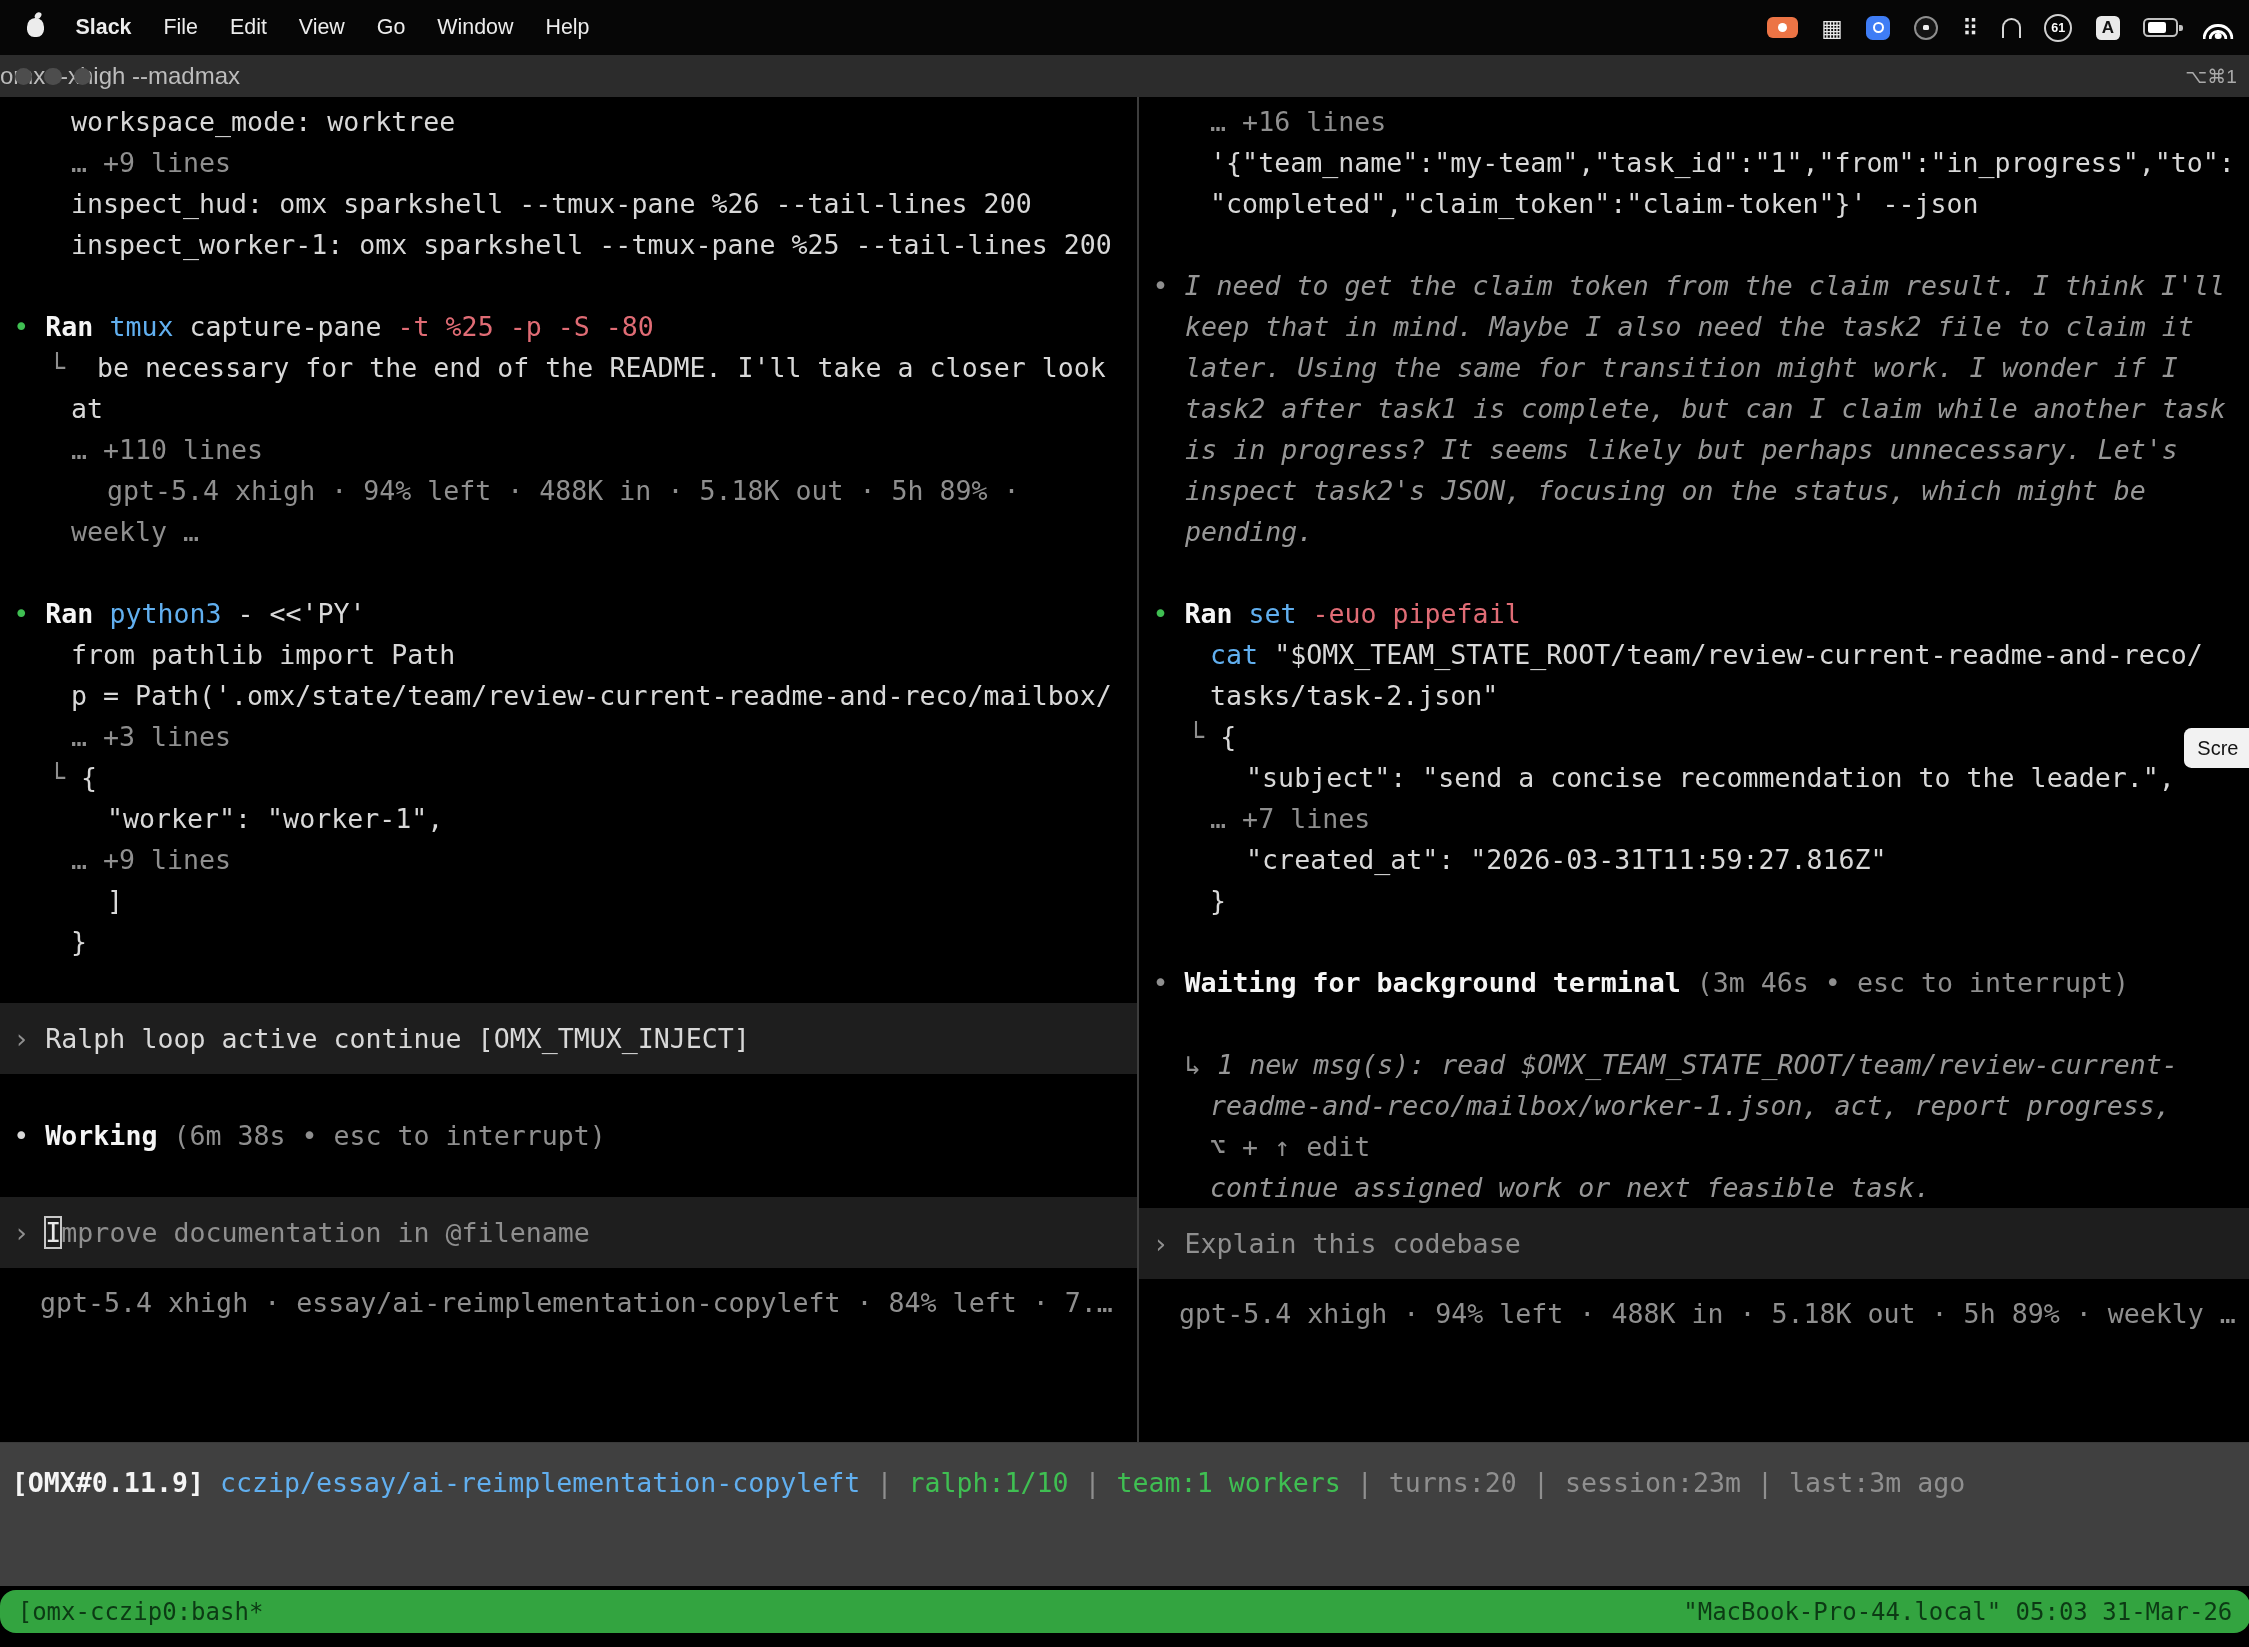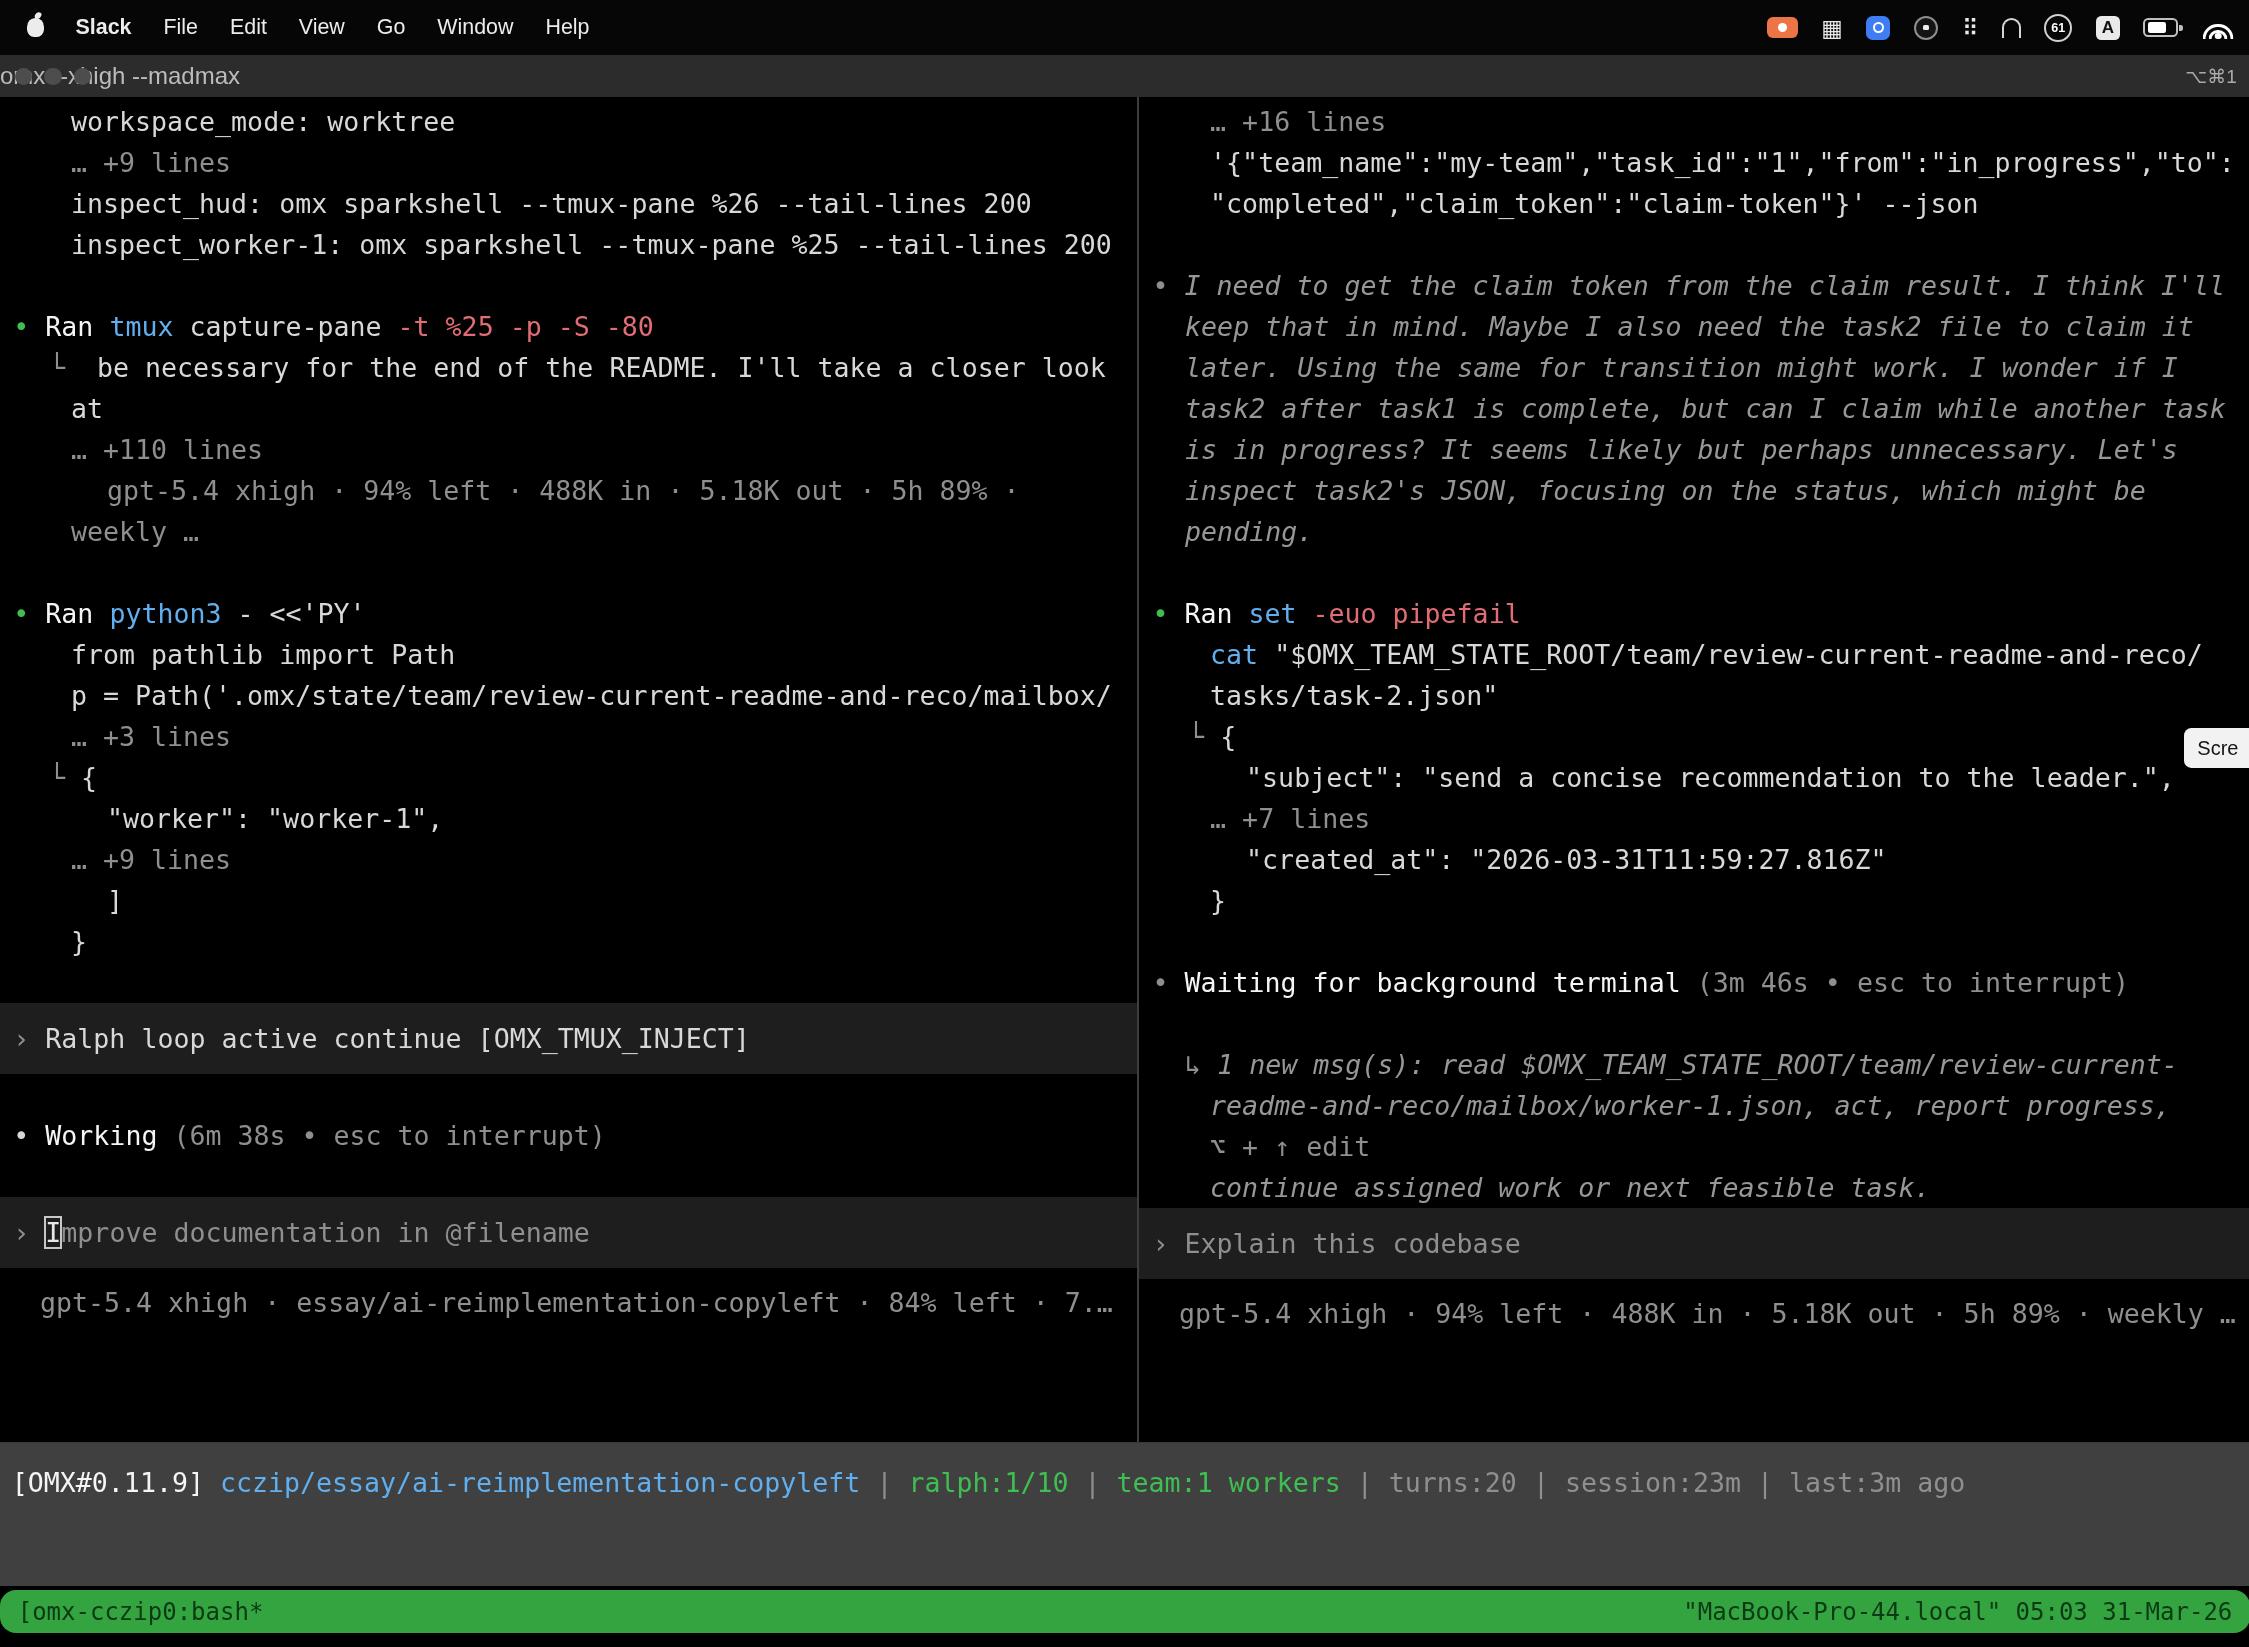--- a/index.html
+++ b/index.html
@@ -60,21 +60,21 @@
   .ln { height:41px; line-height:41px; white-space:pre; font-size:26.6px; color:#d8d8d8; overflow:hidden; }
   .c0 { padding-left:13.3px; }
   .cc { padding-left:46px; }
   .c1 { padding-left:49px; }
   .c2 { padding-left:71px; }
   .c3 { padding-left:107px; }
   .f  { padding-left:40px; margin-top:13.3px; }
 
   .s-d  { color:#d8d8d8; }
   .s-m  { color:#8f8f8f; }
-  .s-b  { color:#f5f5f5; font-weight:normal; }
+  .s-b  { color:#f5f5f5; font-weight:bold; }
   .s-g  { color:#3fbf52; }
   .s-bl { color:#61afef; }
   .s-r  { color:#e06c75; }
   .s-i  { color:#979797; font-style:italic; }
   .s-cur { color:#e8e8e8; outline:2.2px solid #c8c8c8; outline-offset:-1.5px; }
 
   .band { background:#1e1e1e; padding:15px 0; }
 
   
   .hud { position:absolute; top:1442px; left:0; width:2250px; height:144px; background:#404040;

